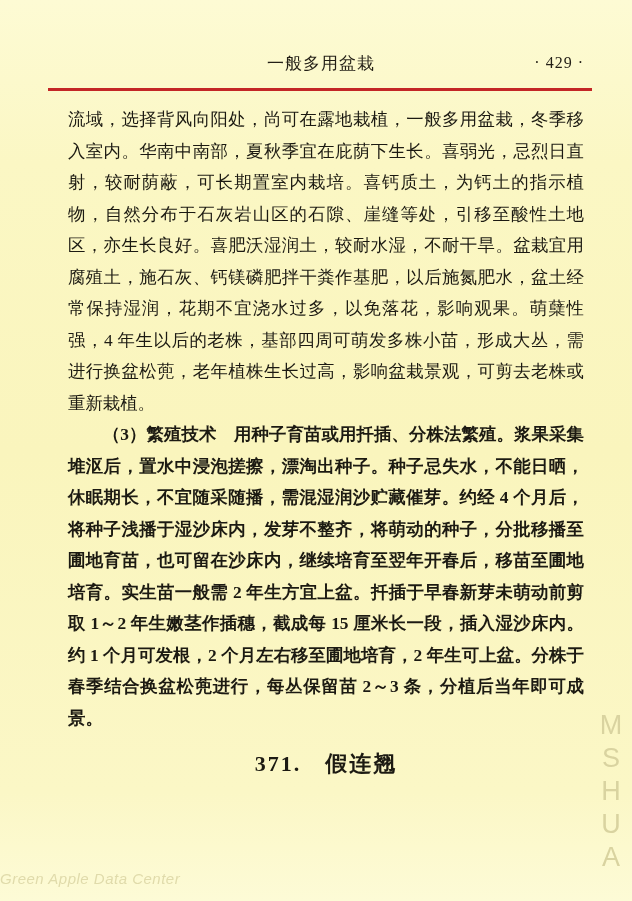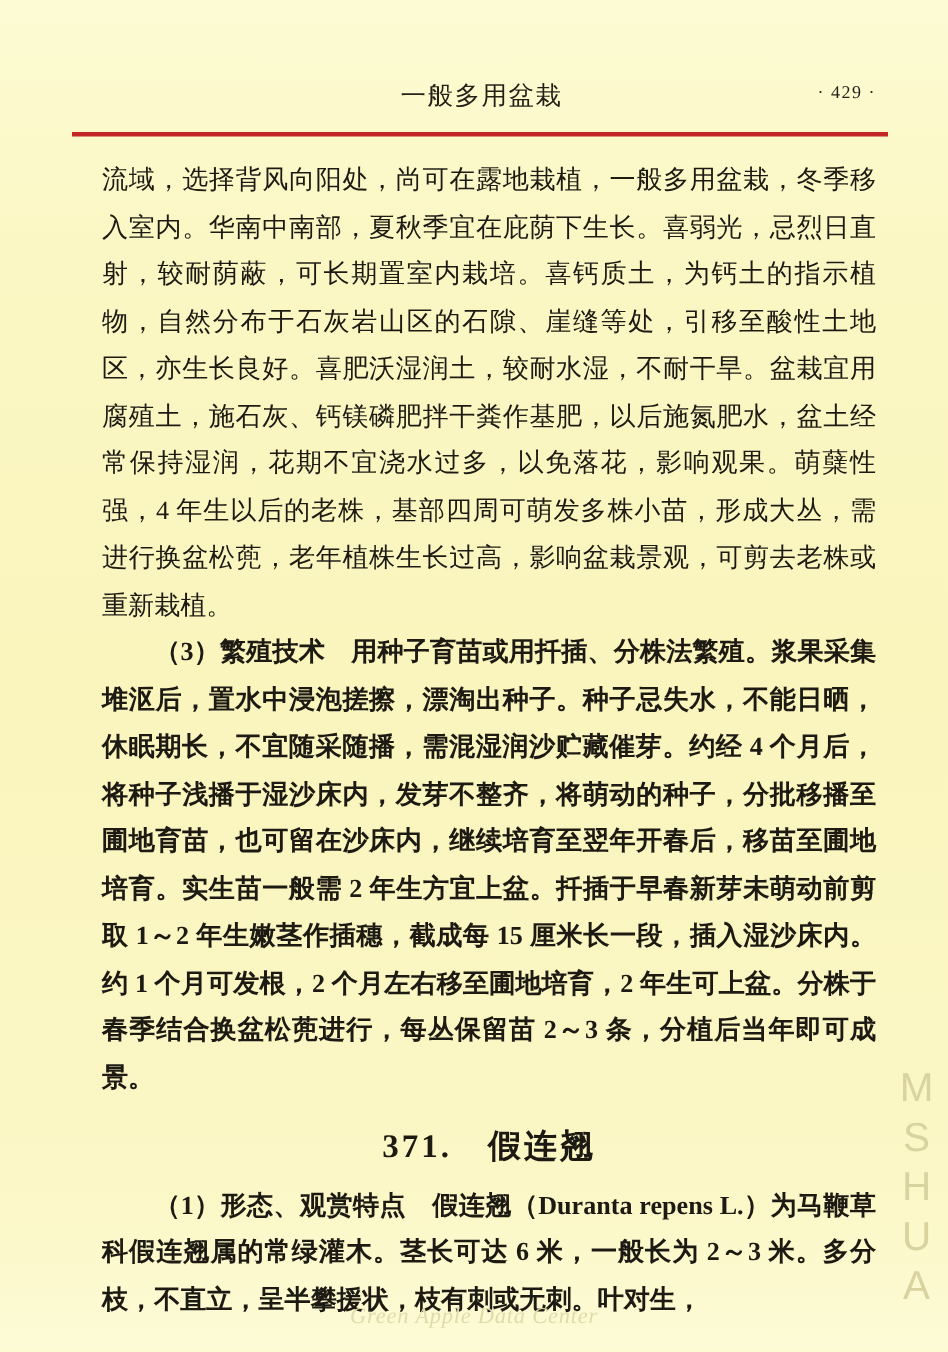--- a/index.html
+++ b/index.html
@@ -33,21 +33,21 @@
     top: 0;
     font-size: 17px;
     letter-spacing: 1px;
     color: #231f16;
     white-space: nowrap;
   }
   .header-page {
     position: absolute;
     right: 0;
     top: 2px;
-    font-size: 12px;
+    font-size: 16px;
     color: #231f16;
     letter-spacing: 1px;
     white-space: nowrap;
   }
   .rule {
     position: absolute;
     left: 48px;
     right: 40px;
     top: 88px;
     height: 3px;
@@ -91,22 +91,21 @@
     color: #d9d3a0;
     writing-mode: vertical-rl;
     text-orientation: upright;
     user-select: none;
   }
   .watermark-bottom {
     position: absolute;
     left: 0;
     right: 0;
     bottom: 14px;
-    text-align: center;
-    font-family: Liberation Serif, serif;
+    font-family: Liberation Sans, sans-serif;
     font-style: italic;
     font-size: 15px;
     color: #e0dbab;
     letter-spacing: 0.5px;
     user-select: none;
   }
 </style>
 </head>
 <body>
 
@@ -116,19 +115,18 @@
     <div class="header-title">一般多用盆栽</div>
     <div class="header-page">· 429 ·</div>
   </div>
 
   <div class="rule"></div>
 
   <div class="content">
     <p class="para">流域，选择背风向阳处，尚可在露地栽植，一般多用盆栽，冬季移入室内。华南中南部，夏秋季宜在庇荫下生长。喜弱光，忌烈日直射，较耐荫蔽，可长期置室内栽培。喜钙质土，为钙土的指示植物，自然分布于石灰岩山区的石隙、崖缝等处，引移至酸性土地区，亦生长良好。喜肥沃湿润土，较耐水湿，不耐干旱。盆栽宜用腐殖土，施石灰、钙镁磷肥拌干粪作基肥，以后施氮肥水，盆土经常保持湿润，花期不宜浇水过多，以免落花，影响观果。萌蘖性强，4 年生以后的老株，基部四周可萌发多株小苗，形成大丛，需进行换盆松蔸，老年植株生长过高，影响盆栽景观，可剪去老株或重新栽植。</p>
     <p class="para indent">（3）繁殖技术　用种子育苗或用扦插、分株法繁殖。浆果采集堆沤后，置水中浸泡搓擦，漂淘出种子。种子忌失水，不能日晒，休眠期长，不宜随采随播，需混湿润沙贮藏催芽。约经 4 个月后，将种子浅播于湿沙床内，发芽不整齐，将萌动的种子，分批移播至圃地育苗，也可留在沙床内，继续培育至翌年开春后，移苗至圃地培育。实生苗一般需 2 年生方宜上盆。扦插于早春新芽未萌动前剪取 1～2 年生嫩茎作插穗，截成每 15 厘米长一段，插入湿沙床内。约 1 个月可发根，2 个月左右移至圃地培育，2 年生可上盆。分株于春季结合换盆松蔸进行，每丛保留苗 2～3 条，分植后当年即可成景。</p>
     <h2 class="section-title">371.　假连翘</h2>
-    <p class="para indent">（1）形态、观赏特点　假连翘（Duranta repens L.）为马鞭草科假连翘属的常绿灌木。茎长可达 6 米，一般长为 2～3 米。多分枝，不直立，呈半攀援状，枝有刺或无刺。叶对生，</p>
   </div>
 
   <div class="watermark-side">MSHUA</div>
   <div class="watermark-bottom">Green Apple Data Center</div>
 
 </div>
 
 </body></html>

